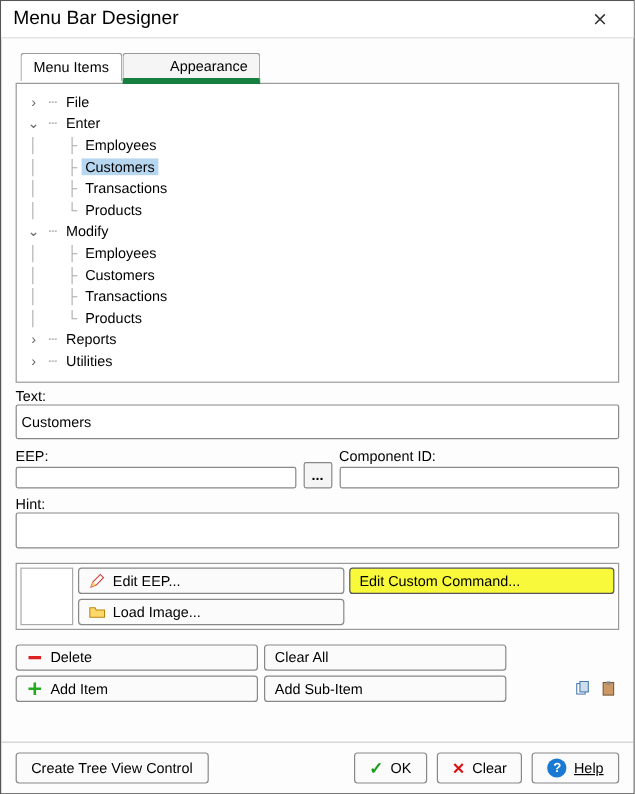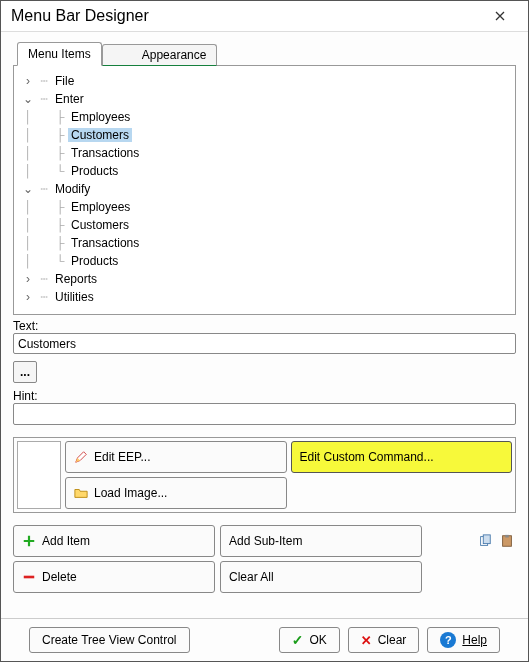--- a/index.html
+++ b/index.html
@@ -57,21 +57,21 @@
     border: 1px solid #999;
     border-bottom: 1px solid #fff;
     padding: 4px 10px 4px 10px;
     border-radius: 3px 3px 0 0;
     margin-right: 0px;
     background: #fff;
     position: relative;
     z-index: 2;
   }
   .tab.inactive {
-    border-bottom: 1px solid #15803d;
+    border-bottom: 5px solid #15803d;
     background: #f5f5f5;
     z-index: 1;
     margin-top: 2px;
     padding-top: 3px;
     padding-bottom: 3px;
     padding-left: 39px;
   }
   
   .tree-panel {
     border: 1px solid #999;
@@ -143,21 +143,21 @@
     gap: 4px;
   }
   .btn {
     border: 1px solid #888;
     border-radius: 3px;
     background: #fbfbfb;
     display: flex;
     align-items: center;
     gap: 6px;
     padding: 3px 8px;
-    height: 32px;
+    height: 22px;
     box-sizing: border-box;
     font-size: 12px;
   }
   .btn.yellow {
     background: #f7f93a;
     border-color: #555;
     text-align: right;
   }
   .icon {
     width: 14px; height:14px;
@@ -175,21 +175,21 @@
     display: flex;
     gap: 5px;
     align-items: center;
   }
   .action-row .btn { flex: 0 0 202px; }
   .copy-icons { display:flex; gap:8px; margin-left:auto; padding-right:2px; }
   .spacer { flex:1; }
   
   .bottom {
     border-top: 1px solid #ccc;
-    padding: 8px 28px;
+    padding: 8px 12px;
     display: flex;
     align-items: center;
     gap: 8px;
   }
   .bottom .btn.big {
     height: 26px;
     padding: 3px 12px;
   }
   .bottom .right { margin-left: auto; display:flex; gap:8px; }
   .chk { color:#1a9c1a; font-weight:bold; font-size:14px; }
@@ -296,23 +296,31 @@
         <span class="tw vline">┄</span>
         <span class="node-label">Utilities</span>
       </div>
     </div>
 
 
     <div class="lbl" style="margin-top:4px">Text:</div>
     <input class="txt" value="Customers" style="">
 
     <div class="form-row" style="margin-top:7px">
+      <div style="flex:1;display:flex;flex-direction:column;gap:2px">
+        <span class="lbl">EEP:</span>
+        <input class="txt" value="" style="">
+      </div>
       <div style="align-self:flex-end;padding-bottom:0px" class="ellipsis-btn">
           <span>...</span>
         </div>
+      <div style="flex:1;display:flex;flex-direction:column;gap:2px">
+        <span class="lbl">Component ID:</span>
+        <input class="txt" value="" style="">
+      </div>
     </div>
 
     <div class="lbl" style="margin-top:6px">Hint:</div>
     <input class="txt" value="" style="">
 
     <div class="cmd-block">
       <div class="img-well"></div>
       <div class="cmd-grid">
         <div class="btn">
           <span class="icon">
@@ -335,20 +343,33 @@
           <span>Load Image...</span>
         </div>
       </div>
     </div>
 
     <div class="action-rows">
       <div class="action-row">
         <div class="btn">
           <span class="icon">
               <svg viewBox="0 0 16 16">
+                <path d="M2 8 h12" stroke="#d22" stroke-width="3"></path>
+              </svg>
+            </span>
+          <span>Delete</span>
+        </div>
+        <div class="btn">
+          <span>Clear All</span>
+        </div>
+      </div>
+      <div class="action-row">
+        <div class="btn">
+          <span class="icon">
+              <svg viewBox="0 0 16 16">
                 <path d="M8 2 v12 M2 8 h12" stroke="#2a2" stroke-width="2.5"></path>
               </svg>
             </span>
           <span>Add Item</span>
         </div>
         <div class="btn">
           <span>Add Sub-Item</span>
         </div>
         <div class="copy-icons">
           <span class="icon">
@@ -356,33 +377,20 @@
                 <rect x="3" y="3" width="8" height="10" fill="#fff" stroke="#47a"></rect>
                 <rect x="6" y="1" width="8" height="10" fill="#cde" stroke="#47a"></rect>
               </svg>
             </span>
           <span class="icon">
               <svg viewBox="0 0 16 16">
                 <rect x="3" y="2" width="10" height="12" fill="#c96" stroke="#753"></rect>
                 <rect x="6" y="1" width="4" height="3" fill="#888"></rect>
               </svg>
             </span>
-        </div>
-      </div>
-      <div class="action-row">
-        <div class="btn">
-          <span class="icon">
-              <svg viewBox="0 0 16 16">
-                <path d="M2 8 h12" stroke="#d22" stroke-width="3"></path>
-              </svg>
-            </span>
-          <span>Delete</span>
-        </div>
-        <div class="btn">
-          <span>Clear All</span>
         </div>
       </div>
     </div>
 
     <div class="spacer"></div>
   </div>
 
   <div class="bottom">
     <div class="btn big">
       <span>Create Tree View Control</span>

